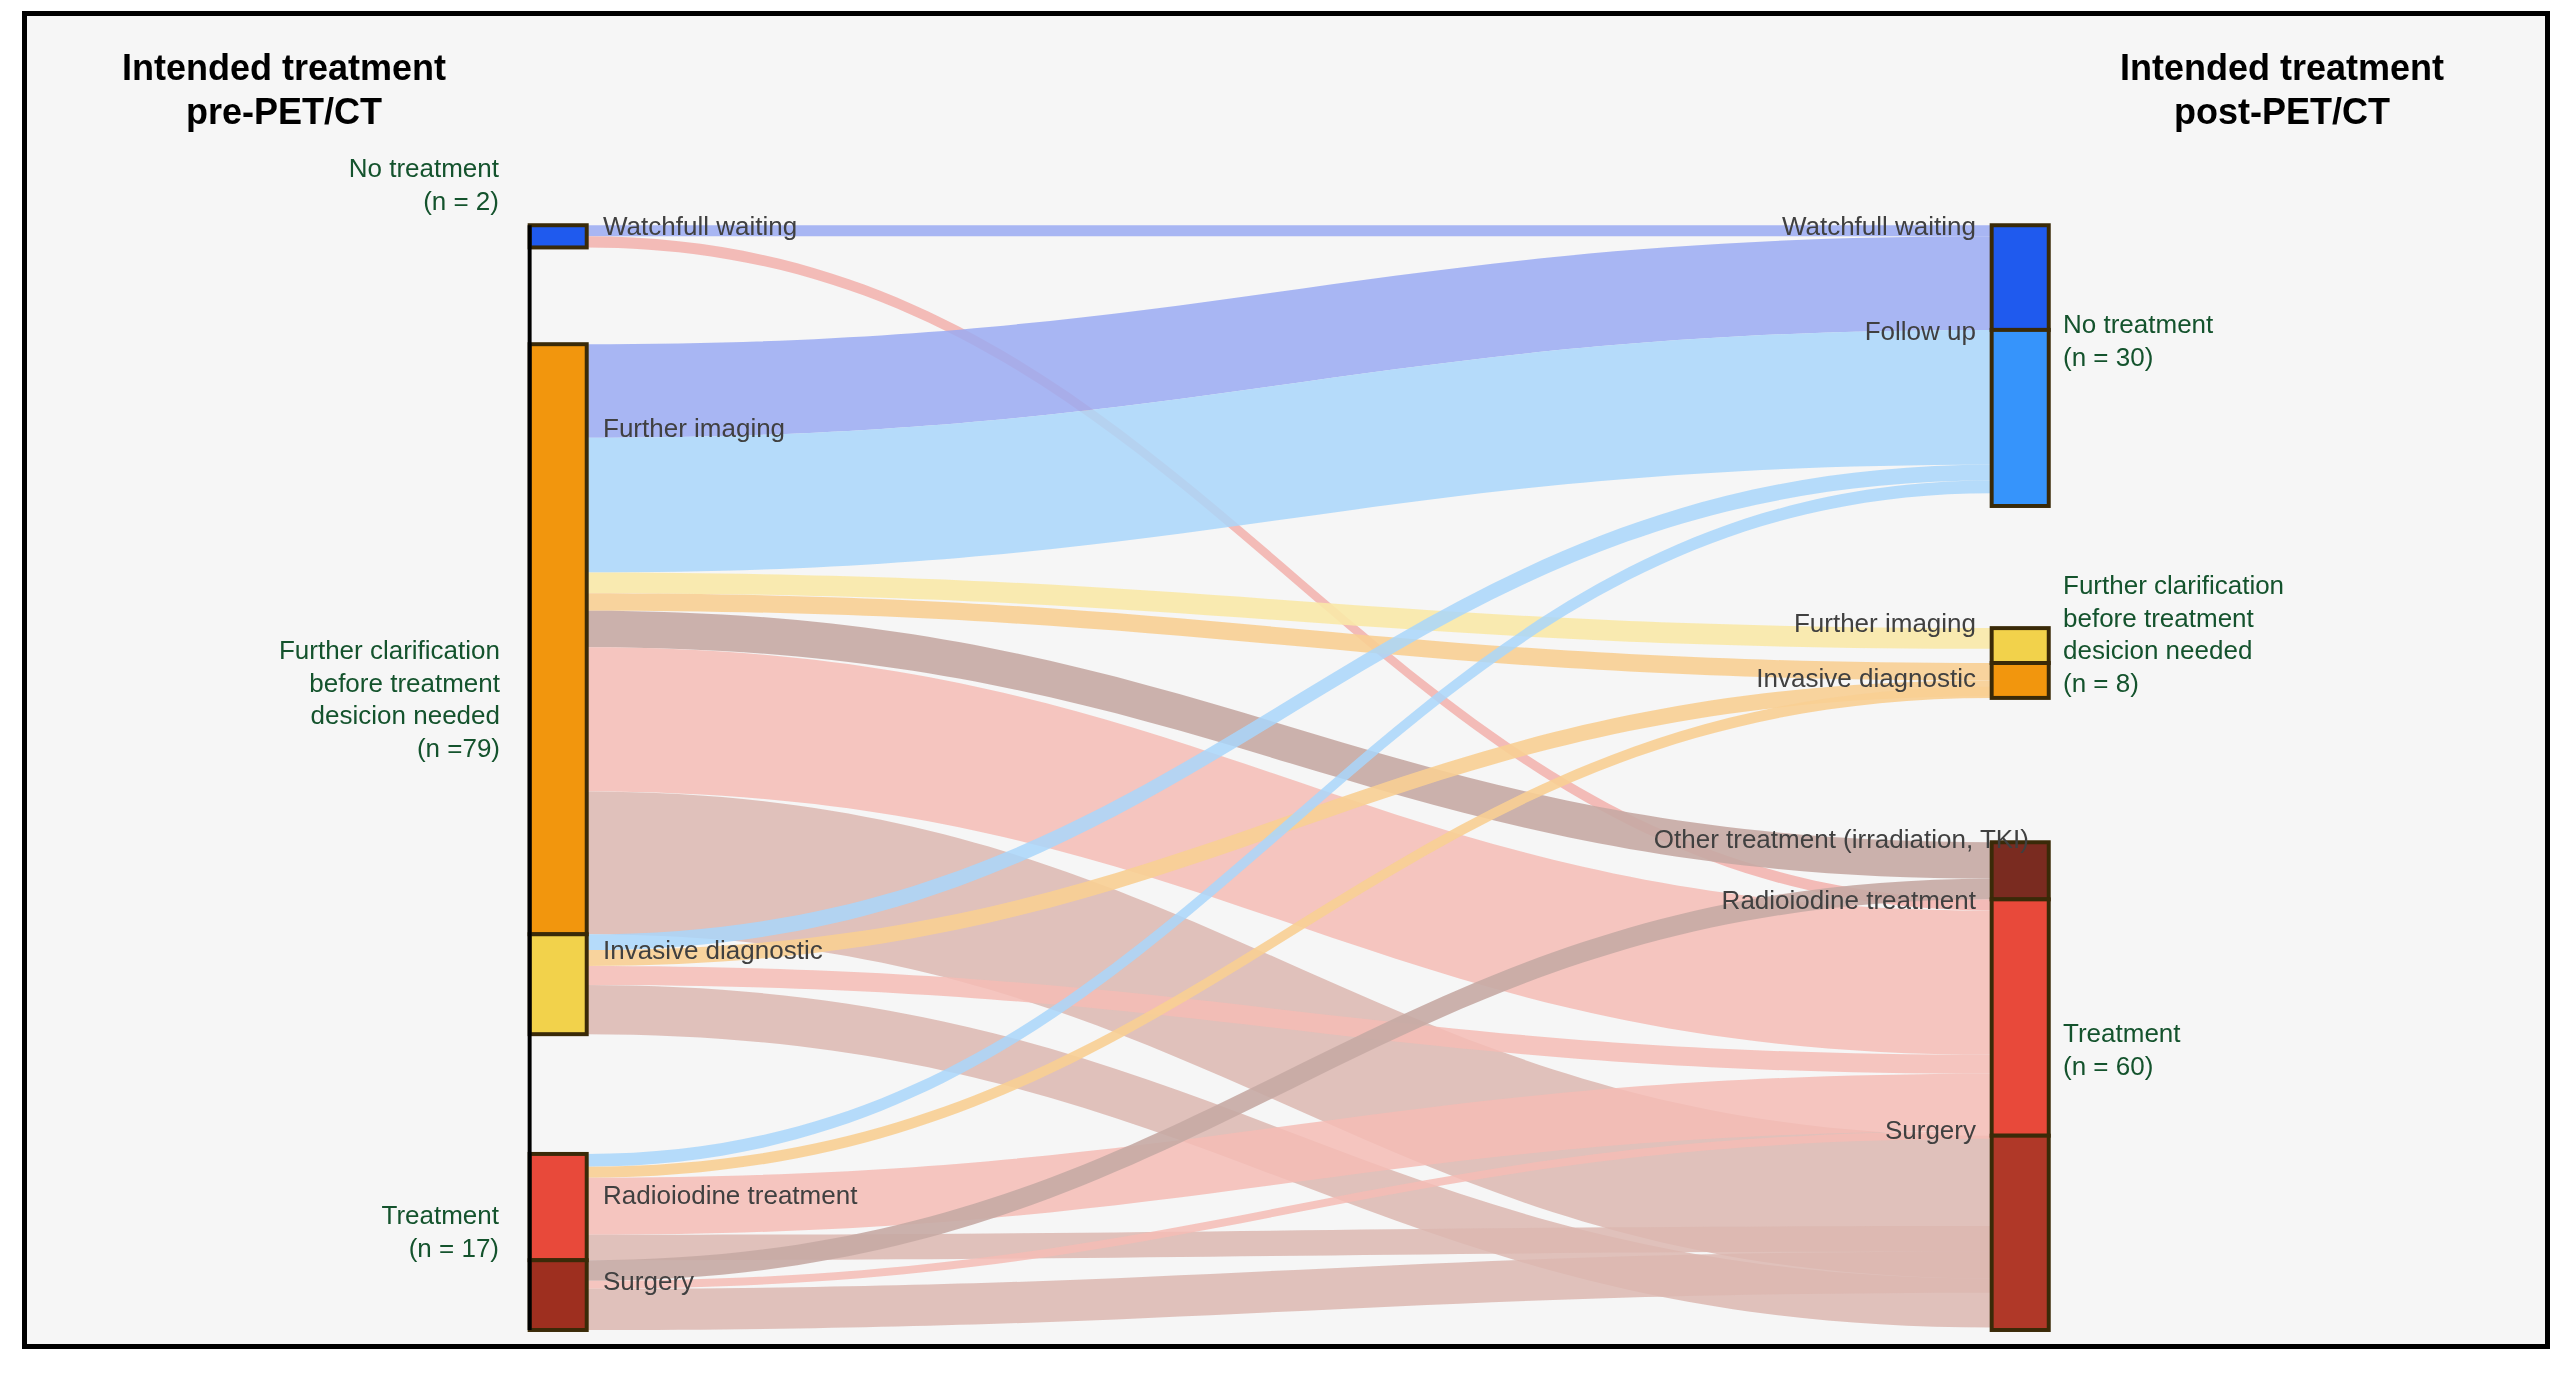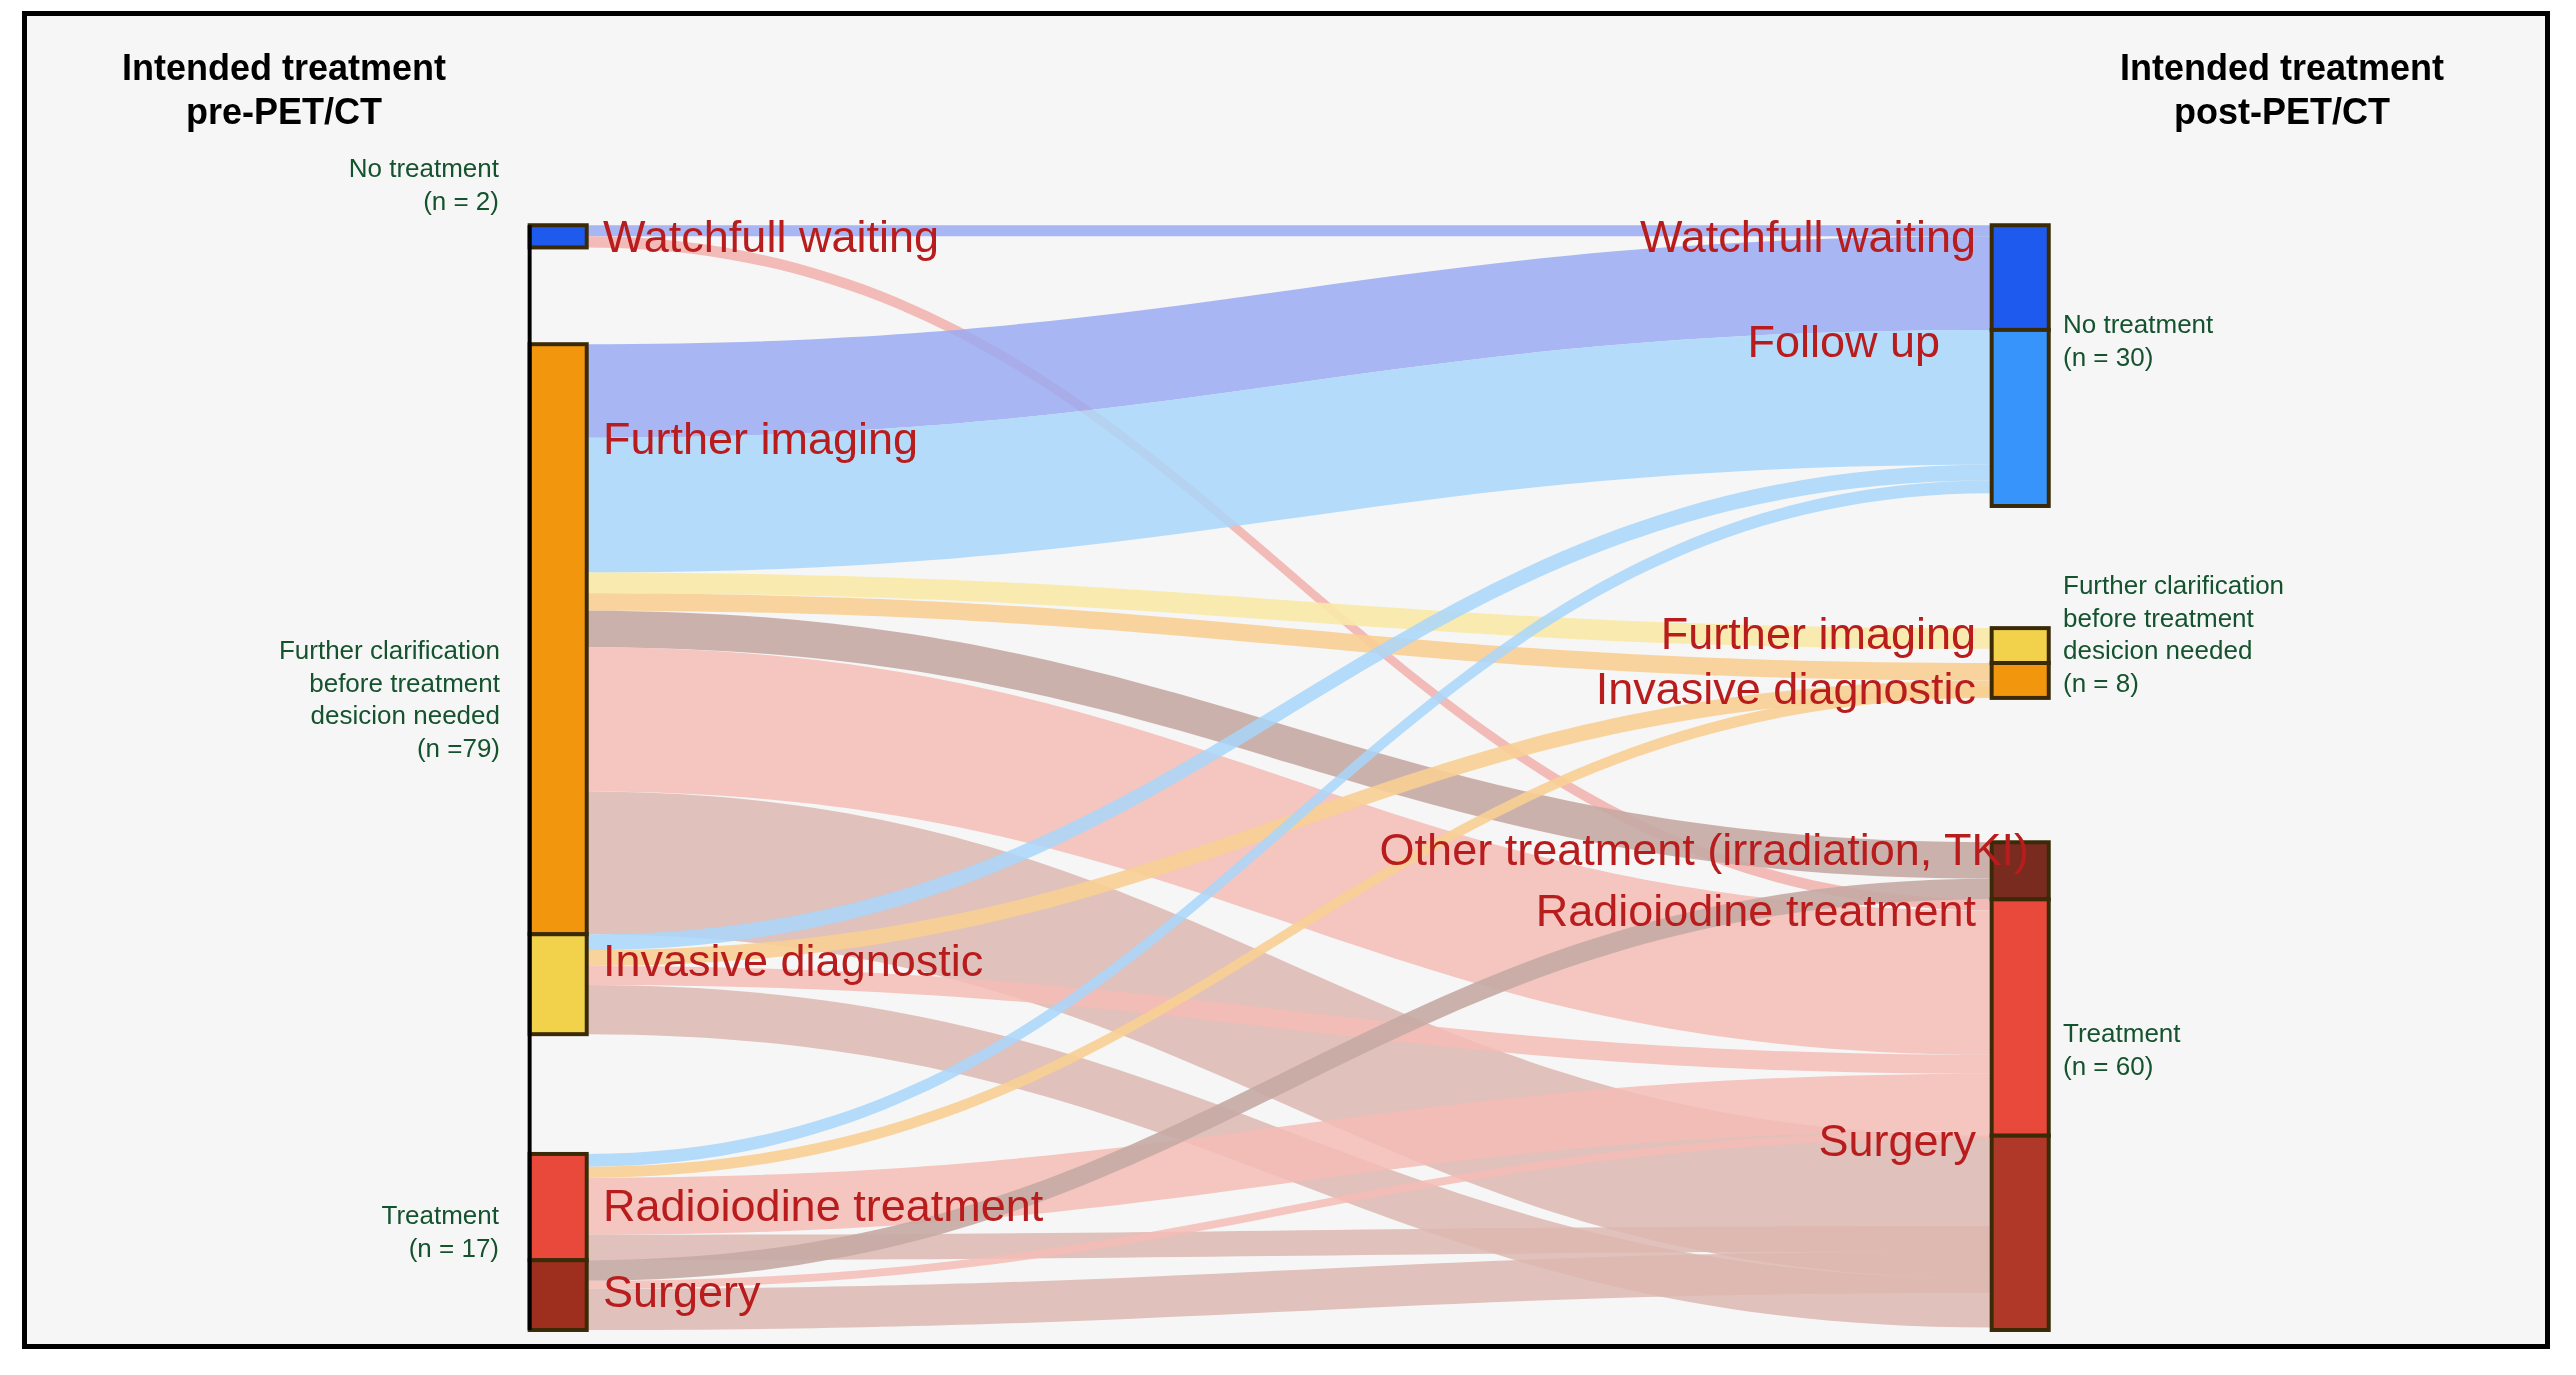--- a/index.html
+++ b/index.html
@@ -50,23 +50,23 @@
     font-size: 26px;
     line-height: 1.25;
     color: #14532d;
     white-space: pre-line;
   }
   .node-label.right-align { text-align: right; }
   .node-label.left-align  { text-align: left; }
 
   .flow-label {
     position: absolute;
-    font-size: 45px;
+    font-size: 26px;
     line-height: 1.1;
-    color: #b91c1c;
+    color: #404040;
     white-space: nowrap;
   }
   .flow-label.lbl-right { text-align: right; }
 </style>
 </head>
 <body>
 
 <div id="stage">
   <div id="figure-frame"></div>
 
@@ -133,20 +133,20 @@
   <div class="node-label left-align" id="rn2" style="left:2063px; top:1017px; width:492px;">Treatment
 (n = 60)</div>
 
   <div class="flow-label" style="left:603px; top:212px;">Watchfull waiting</div>
   <div class="flow-label" style="left:603px; top:414px;">Further imaging</div>
   <div class="flow-label" style="left:603px; top:936px;">Invasive diagnostic</div>
   <div class="flow-label" style="left:603px; top:1181px;">Radioiodine treatment</div>
   <div class="flow-label" style="left:603px; top:1267px;">Surgery</div>
 
   <div class="flow-label lbl-right" style="left:1120px; top:212px; width:856px;">Watchfull waiting</div>
-  <div class="flow-label lbl-right" style="left:1084px; top:317px; width:856px;">Follow up</div>
+  <div class="flow-label lbl-right" style="left:1120px; top:317px; width:856px;">Follow up</div>
   <div class="flow-label lbl-right" style="left:1120px; top:609px; width:856px;">Further imaging</div>
   <div class="flow-label lbl-right" style="left:1120px; top:664px; width:856px;">Invasive diagnostic</div>
   <div class="flow-label lbl-right" style="left:1014px; top:825px; width:1015px;">Other treatment (irradiation, TKI)</div>
   <div class="flow-label lbl-right" style="left:1040px; top:886px; width:936px;">Radioiodine treatment</div>
   <div class="flow-label lbl-right" style="left:1120px; top:1116px; width:856px;">Surgery</div>
 </div>
 
 
 </body></html>

